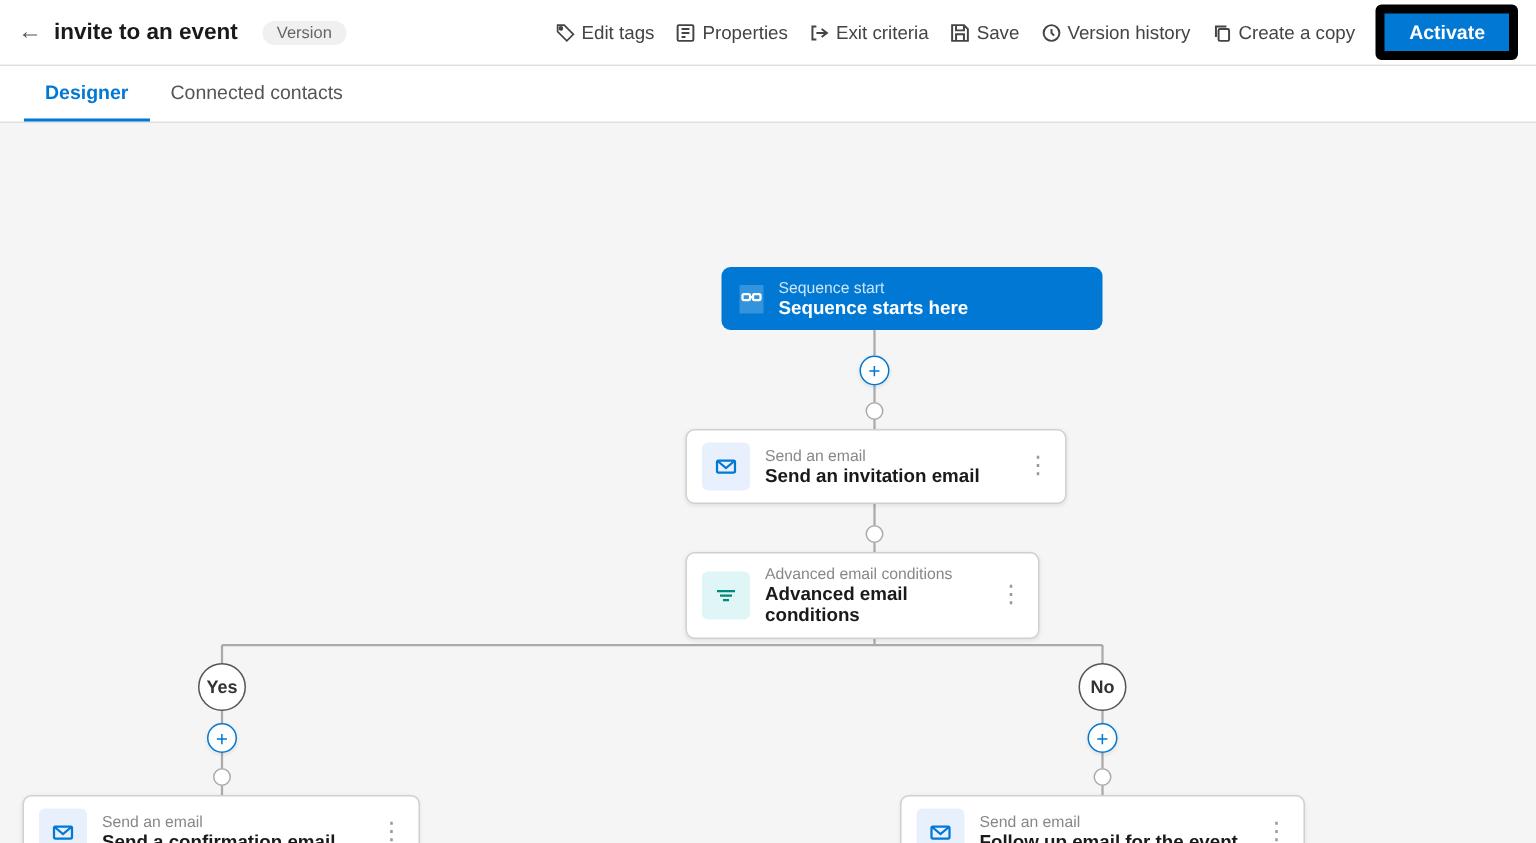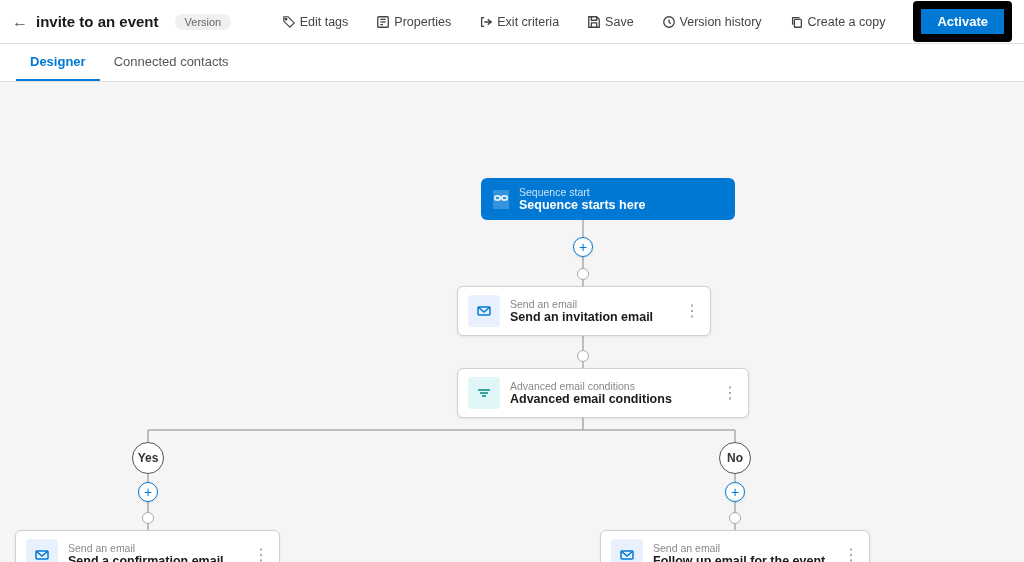--- a/index.html
+++ b/index.html
@@ -7,25 +7,25 @@
 
     
     .header {
       display: flex; align-items: center; background: #fff; border-bottom: 1px solid #e0e0e0;
       padding: 0 12px; height: 44px; gap: 8px;
     }
     .header-back { cursor: pointer; color: #555; font-size: 16px; }
     .header-title { font-size: 15px; font-weight: 600; color: #1a1a1a; margin-right: 8px; }
     .header-badge { background: #f0f0f0; color: #666; border-radius: 12px; padding: 2px 10px; font-size: 11px; }
     .header-spacer { flex: 1; }
-    .header-actions { display: flex; align-items: center; gap: 28px; }
+    .header-actions { display: flex; align-items: center; gap: 14px; }
     .header-action { display: flex; align-items: center; gap: 4px; color: #444; cursor: pointer; font-size: 12.5px; }
     .header-action svg { width: 14px; height: 14px; fill: none; stroke: currentColor; stroke-width: 1.5; }
     .btn-activate {
-      background: #0078d4; color: #fff; border: 8px solid #000000; border-radius: 4px;
+      background: #0078d4; color: #fff; border: 6px solid #000000; border-radius: 4px;
       padding: 5px 16px; font-size: 13px; font-weight: 600; cursor: pointer;
     }
 
     
     .tabs { display: flex; background: #fff; border-bottom: 1px solid #e0e0e0; padding: 0 16px; }
     .tab { padding: 10px 14px; cursor: pointer; font-size: 13px; color: #555; border-bottom: 2px solid transparent; }
     .tab.active { color: #0078d4; border-bottom: 2px solid #0078d4; font-weight: 600; }
 
     
     .canvas { position: relative; width: 1024px; height: 518px; background: #f5f5f5; overflow: hidden; }
@@ -216,21 +216,21 @@
     </div>
     <div class="node-text">
       <div class="node-label">Send an email</div>
       <div class="node-name">Send an invitation email</div>
     </div>
     <div class="node-menu">⋮</div>
   </div>
 
   <div class="circle-point" style="left:577px; top:268px;"></div>
 
-  <div class="flow-node" style="left:457px; top:286px; width:292px;">
+  <div class="flow-node" style="left:457px; top:286px; width:236px;">
     <div class="node-icon teal">
       <svg width="16" height="16" fill="none" stroke="#00897b" stroke-width="1.5" viewBox="0 0 16 16">
         <line x1="2" y1="5" x2="14" y2="5"></line>
         <line x1="4" y1="8" x2="12" y2="8"></line>
         <line x1="6" y1="11" x2="10" y2="11"></line>
       </svg>
     </div>
     <div class="node-text">
       <div class="node-label">Advanced email conditions</div>
       <div class="node-name">Advanced email conditions</div>

